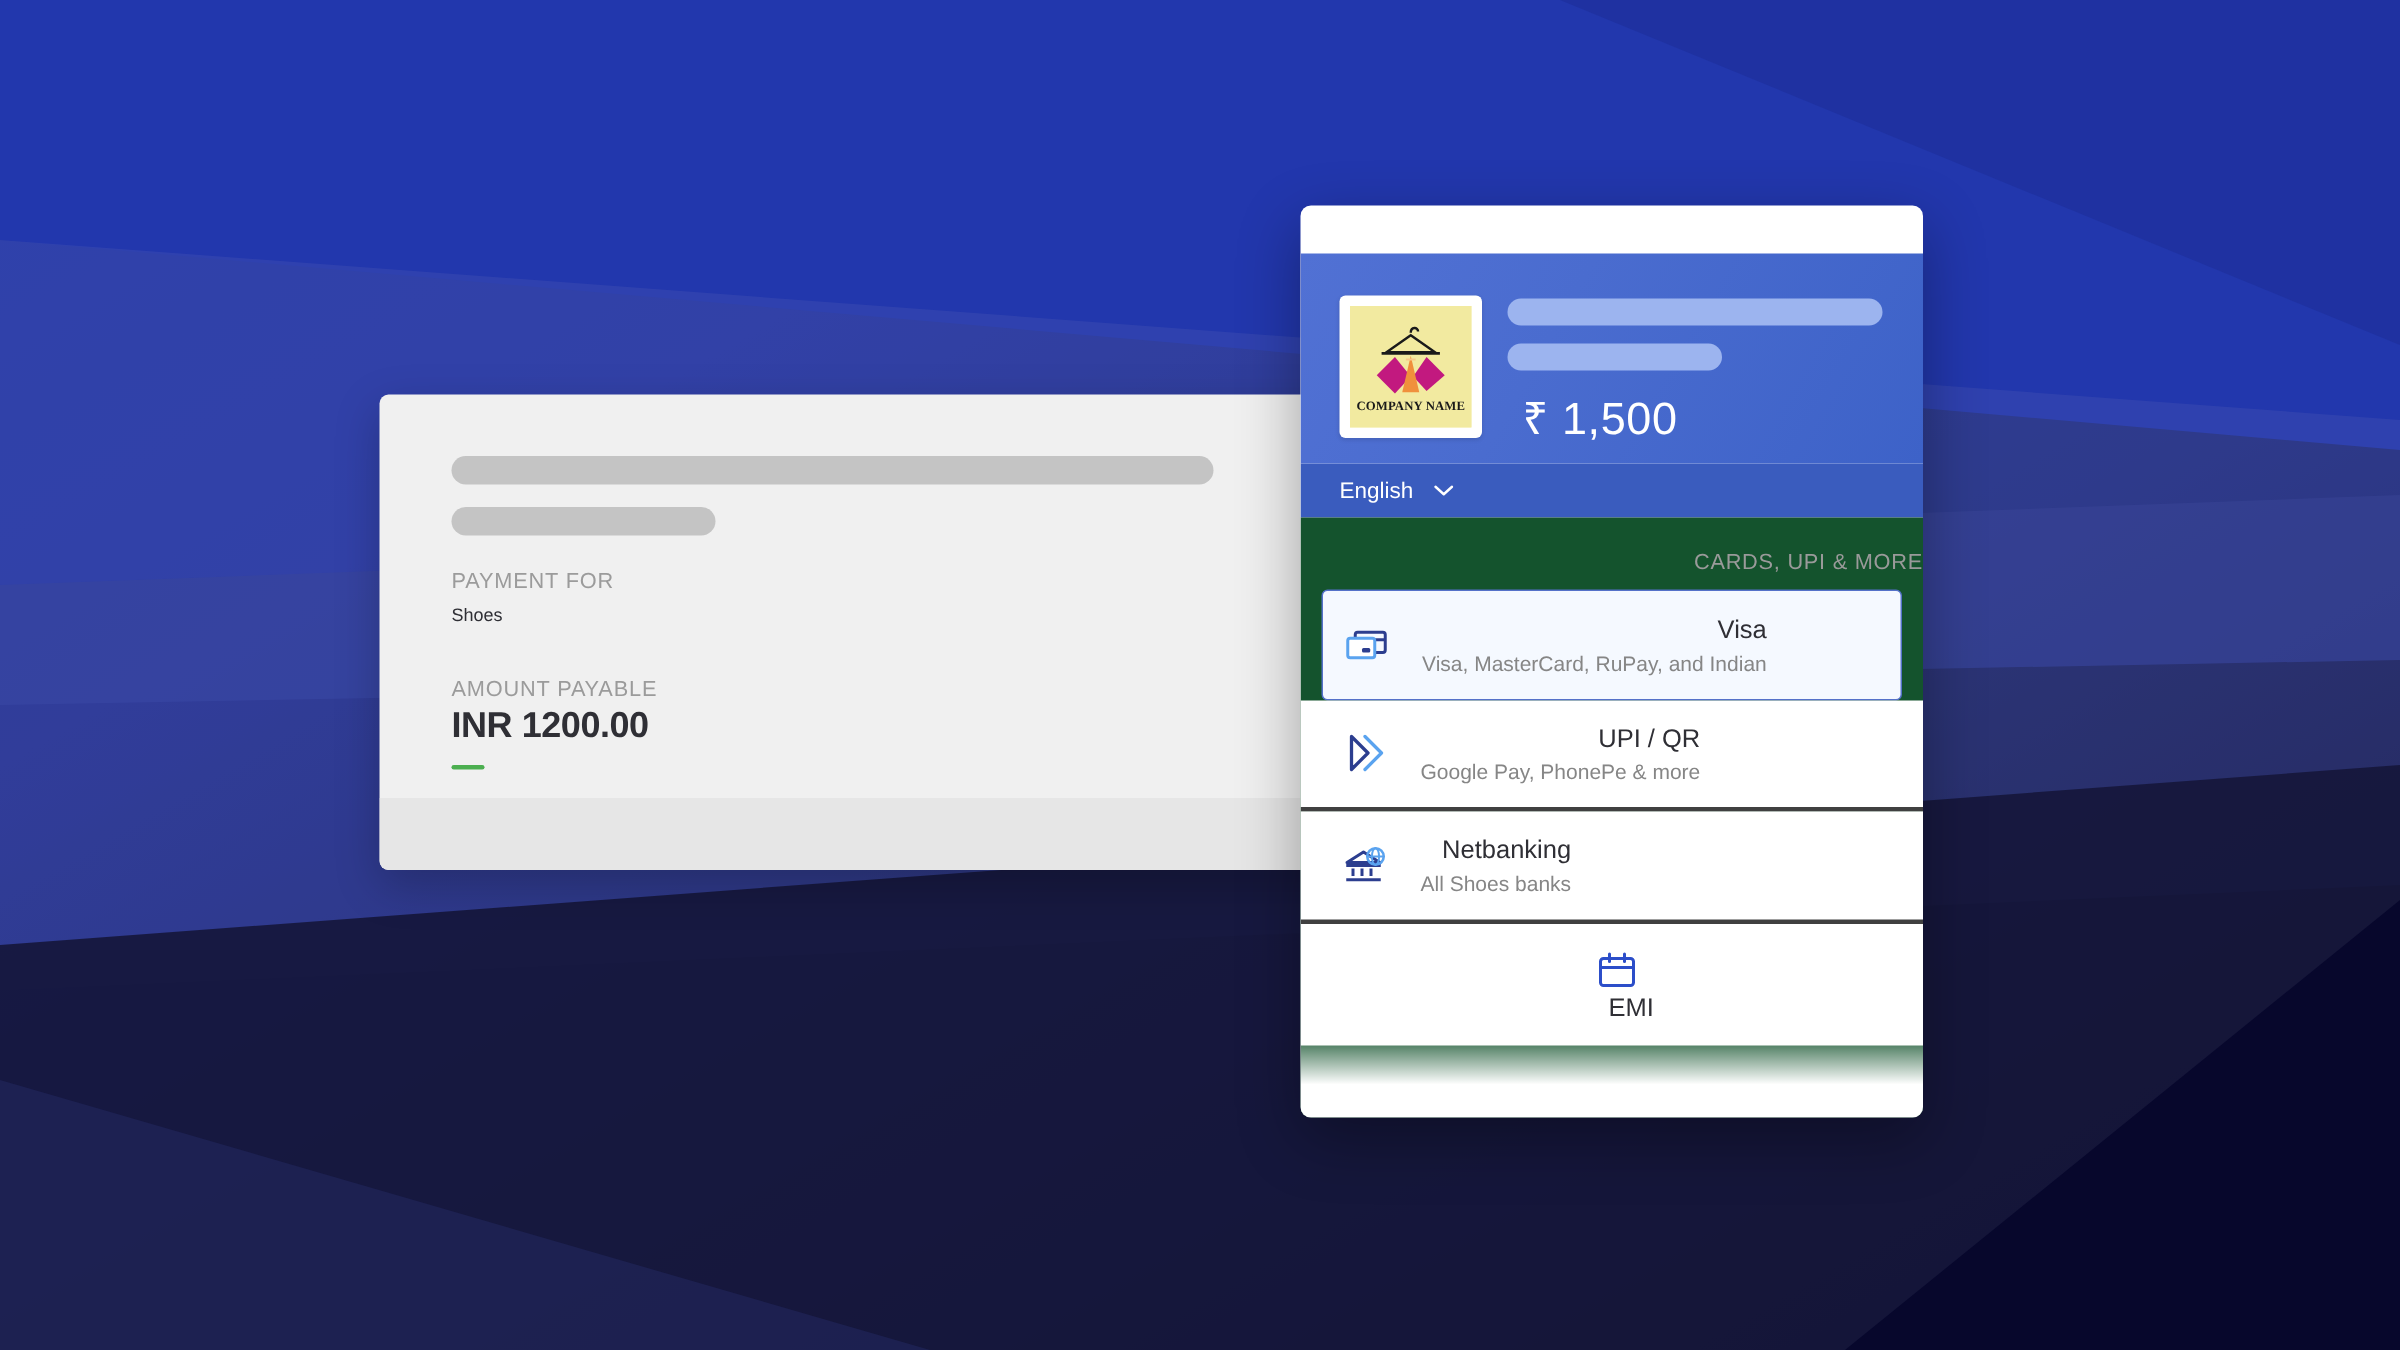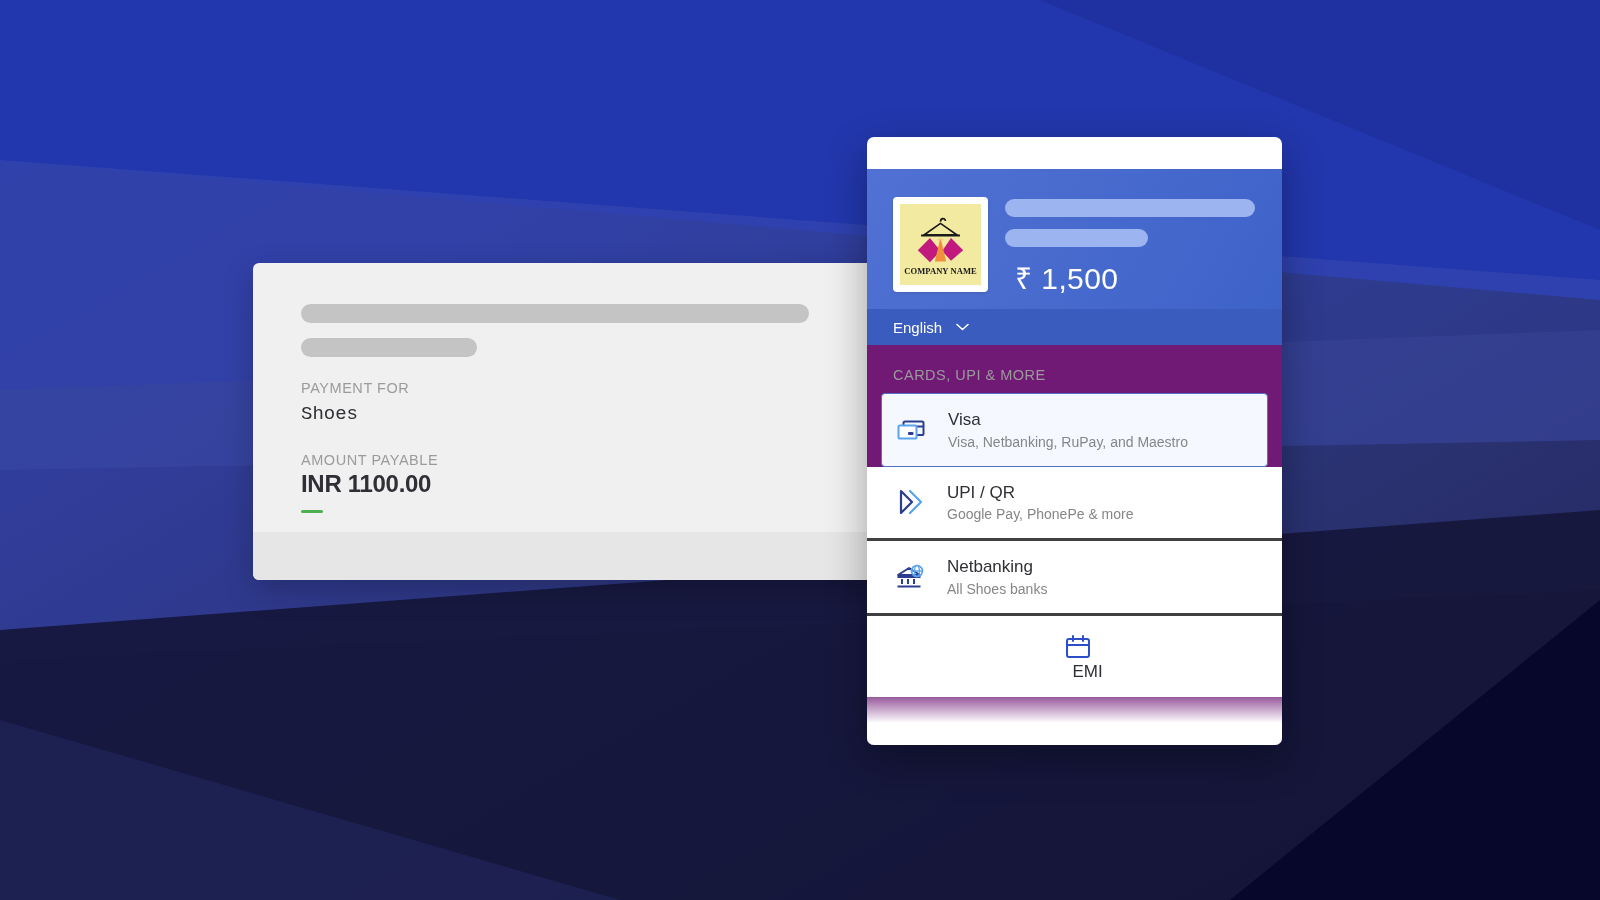--- a/index.html
+++ b/index.html
@@ -78,21 +78,21 @@
   .mp-label {
     position:absolute; left:48px;
     font-size:14.5px; letter-spacing:.55px;
     color:#9b9b9b; font-weight:400;
   }
   .mp-value {
     position:absolute; left:48px;
     color:#2f2f35;
   }
   #lbl-payment-for { top:117px; }
-  #val-payment-for { top:140px; font-size:19px; font-weight:400;font-family:Liberation Mono, monospace; }
+  #val-payment-for { top:140px; font-size:12px; font-weight:400; }
   #lbl-amount { top:189px; }
   #val-amount { top:207px; font-size:24px; font-weight:700; letter-spacing:-.3px; }
   #amount-accent {
     position:absolute; left:48px; top:247px;
     width:22px; height:3px; background:#4caf50; border-radius:2px;
   }
   #merchant-footer {
     position:absolute; left:0; bottom:0;
     width:100%; height:48px;
     background:#e6e6e6;
@@ -156,23 +156,24 @@
     cursor:pointer;
   }
   #language-label {
     color:#fff; font-size:15px; font-weight:400;
   }
   #language-chevron { margin-left:14px; display:flex; align-items:center; }
 
   
   #modal-body {
     flex:1 1 auto;
-    background:#701a75;
+    background:#14532d;
     position:relative;
     overflow:hidden;
+    text-align:right;
   }
   #section-header {
     padding:22px 0 10px 26px;
     font-size:14.5px;
     color:#9a9a9a;
     letter-spacing:.5px;
   }
   #methods-list { position:relative; }
 
   .method-row {
@@ -229,21 +230,21 @@
 </div>
 
 <div id="merchant-panel">
   <div class="skel" id="skel-1"></div>
   <div class="skel" id="skel-2"></div>
 
   <div class="mp-label" id="lbl-payment-for">PAYMENT FOR</div>
   <div class="mp-value" id="val-payment-for">Shoes</div>
 
   <div class="mp-label" id="lbl-amount">AMOUNT PAYABLE</div>
-  <div class="mp-value" id="val-amount">INR 1100.00</div>
+  <div class="mp-value" id="val-amount">INR 1200.00</div>
   <div id="amount-accent"></div>
 
   <div id="merchant-footer"></div>
 </div>
 
 <div id="checkout-modal">
 
   <div id="modal-header">
 
     <div id="merchant-logo-frame">
@@ -289,21 +290,21 @@
         <span class="method-icon">
           <svg width="30" height="24" viewBox="0 0 30 24">
             <rect x="7.5" y="3.5" width="20" height="13.5" rx="1.6" stroke="#2c3e8f" stroke-width="2" fill="none"></rect>
             <line x1="7.5" y1="8.5" x2="27.5" y2="8.5" stroke="#2c3e8f" stroke-width="2"></line>
             <rect x="2.5" y="7.5" width="18" height="13" rx="1.6" stroke="#5aa3ef" stroke-width="2" fill="#ffffff"></rect>
             <rect x="12" y="14" width="5.5" height="3" rx="1" fill="#2c3e8f"></rect>
           </svg>
         </span>
         <span class="method-text">
           <span class="method-title">Visa</span>
-          <span class="method-sub">Visa, Netbanking, RuPay, and Maestro</span>
+          <span class="method-sub">Visa, MasterCard, RuPay, and Indian</span>
         </span>
       </div>
 
       <div class="method-row">
         <span class="method-icon">
           <svg width="30" height="28" viewBox="0 0 30 28">
             <path d="M6 3 L17 14 L6 25 Z" stroke="#2c3e8f" stroke-width="2.2" fill="none" stroke-linejoin="round"></path>
             <path d="M15 3 L26 14 L15 25" stroke="#5aa3ef" stroke-width="2.2" fill="none" stroke-linejoin="round" stroke-linecap="round"></path>
           </svg>
         </span>

